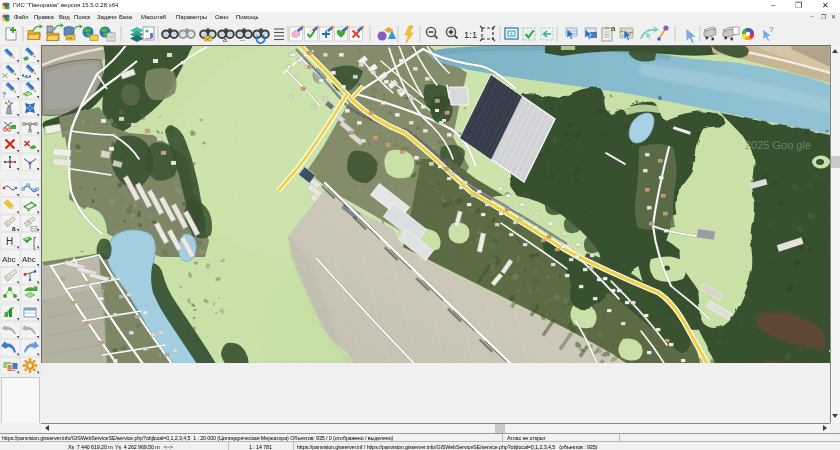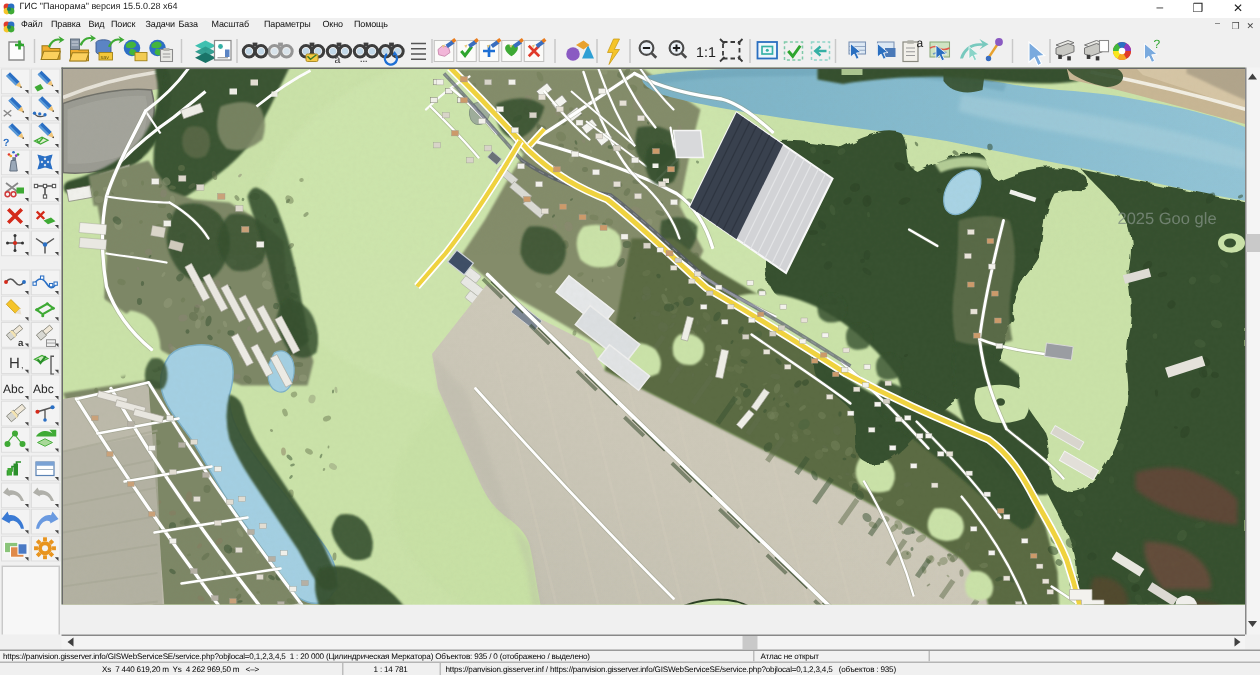--- a/index.html
+++ b/index.html
@@ -12,21 +12,21 @@
 .winbtn { position:absolute; top:0; font-size:8px; color:#1a1a1a; }
 
 #menubar { position:absolute; left:0; top:12px; width:840px; height:11px; background:#f0f0f0; }
 .mi { position:absolute; top:2px; font-size:6px; color:#111; letter-spacing:-0.1px; }
 
 #toolbar { position:absolute; left:0; top:23px; width:740px; height:22px; background:#f0f0f0; border-bottom:1px solid #d9d9d9; }
 
 #sidebar { position:absolute; left:0; top:45px; width:41px; height:378px; background:#f0f0f0; }
 #sidepanel { position:absolute; left:1px; top:332px; width:39px; height:51px; background:#f7f7f7; border:1px solid #c9c9c9; }
 
-#map { position:absolute; left:41px; top:45px; width:789px; height:358px; background:#cde5b0; overflow:hidden; border-top:1px solid #6a6a6a; border-left:1px solid #6a6a6a; }
+#map { position:absolute; left:41px; top:45px; width:789px; height:318px; background:#cde5b0; overflow:hidden; border-top:1px solid #6a6a6a; border-left:1px solid #6a6a6a; }
 
 #vscroll { position:absolute; left:830px; top:45px; width:10px; height:378px; background:#f4f4f4; border-left:1px solid #888; }
 #vthumb { position:absolute; left:831px; top:156px; width:9px; height:12px; background:#c9c9c9; }
 
 #hscroll { position:absolute; left:41px; top:423px; width:789px; height:10px; background:#f4f4f4; border-top:1px solid #888; }
 #hthumb { position:absolute; left:495px; top:424px; width:10px; height:9px; background:#c9c9c9; }
 #side-hs { position:absolute; left:0px; top:423px; width:41px; height:10px; background:#f0f0f0; }
 
 #status1 { position:absolute; left:0; top:433px; width:840px; height:8px; background:#f2f2f2; border-top:1px solid #9a9a9a; font-size:5.4px; color:#000; letter-spacing:-0.12px; }
 #status2 { position:absolute; left:0; top:441px; width:840px; height:9px; background:#f0f0f0; border-top:1px solid #b5b5b5; font-size:5.4px; color:#000; letter-spacing:-0.12px; }

